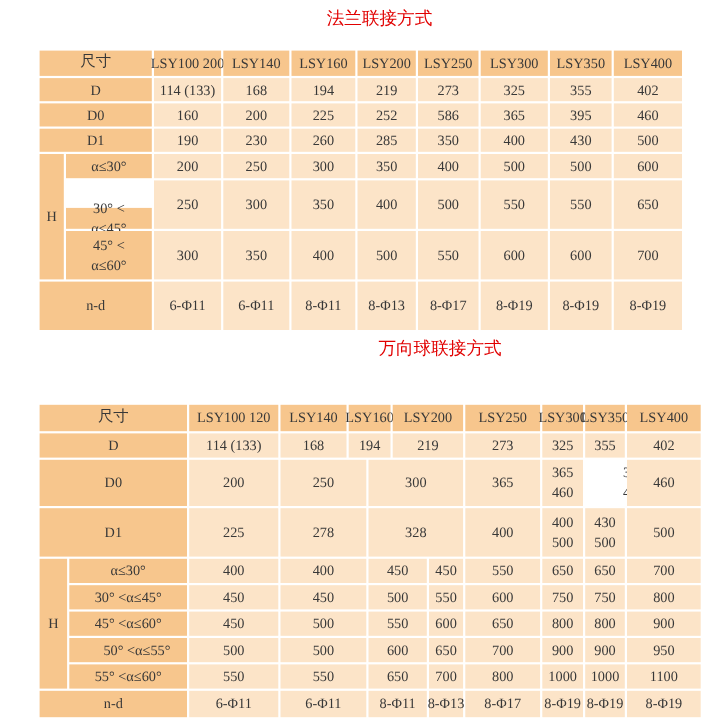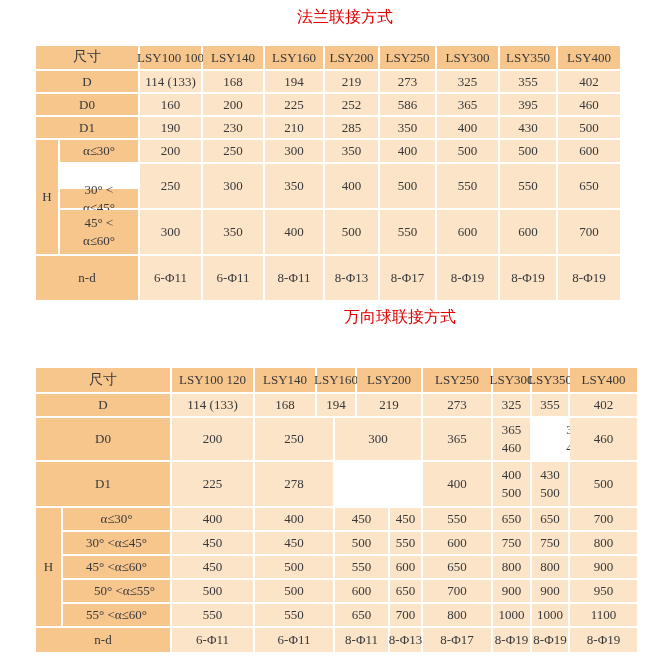--- a/index.html
+++ b/index.html
@@ -34,21 +34,21 @@
   .light{background:#fce4c8;}
   .hd{font-size:14px;}
 </style>
 </head>
 <body>
 
 <div class="page">
   <div class="title" id="title1">法兰联接方式</div>
   <div class="grid" id="table1">
       <div class="cell dark hd" style="grid-area: 1 / 1 / span 1 / span 2;">尺寸</div>
-      <div class="cell dark" style="grid-area: 1 / 3 / span 1 / span 1;">LSY100 100</div>
+      <div class="cell dark" style="grid-area: 1 / 3 / span 1 / span 1;">LSY100 200</div>
       <div class="cell dark" style="grid-area: 1 / 4 / span 1 / span 1;">LSY140</div>
       <div class="cell dark" style="grid-area: 1 / 5 / span 1 / span 1;">LSY160</div>
       <div class="cell dark" style="grid-area: 1 / 6 / span 1 / span 1;">LSY200</div>
       <div class="cell dark" style="grid-area: 1 / 7 / span 1 / span 1;">LSY250</div>
       <div class="cell dark" style="grid-area: 1 / 8 / span 1 / span 1;">LSY300</div>
       <div class="cell dark" style="grid-area: 1 / 9 / span 1 / span 1;">LSY350</div>
       <div class="cell dark" style="grid-area: 1 / 10 / span 1 / span 1;">LSY400</div>
       <div class="cell dark" style="grid-area: 2 / 1 / span 1 / span 2;">D</div>
       <div class="cell light" style="grid-area: 2 / 3 / span 1 / span 1;">114 (133)</div>
       <div class="cell light" style="grid-area: 2 / 4 / span 1 / span 1;">168</div>
@@ -63,21 +63,21 @@
       <div class="cell light" style="grid-area: 3 / 4 / span 1 / span 1;">200</div>
       <div class="cell light" style="grid-area: 3 / 5 / span 1 / span 1;">225</div>
       <div class="cell light" style="grid-area: 3 / 6 / span 1 / span 1;">252</div>
       <div class="cell light" style="grid-area: 3 / 7 / span 1 / span 1;">586</div>
       <div class="cell light" style="grid-area: 3 / 8 / span 1 / span 1;">365</div>
       <div class="cell light" style="grid-area: 3 / 9 / span 1 / span 1;">395</div>
       <div class="cell light" style="grid-area: 3 / 10 / span 1 / span 1;">460</div>
       <div class="cell dark" style="grid-area: 4 / 1 / span 1 / span 2;">D1</div>
       <div class="cell light" style="grid-area: 4 / 3 / span 1 / span 1;">190</div>
       <div class="cell light" style="grid-area: 4 / 4 / span 1 / span 1;">230</div>
-      <div class="cell light" style="grid-area: 4 / 5 / span 1 / span 1;">210</div>
+      <div class="cell light" style="grid-area: 4 / 5 / span 1 / span 1;">260</div>
       <div class="cell light" style="grid-area: 4 / 6 / span 1 / span 1;">285</div>
       <div class="cell light" style="grid-area: 4 / 7 / span 1 / span 1;">350</div>
       <div class="cell light" style="grid-area: 4 / 8 / span 1 / span 1;">400</div>
       <div class="cell light" style="grid-area: 4 / 9 / span 1 / span 1;">430</div>
       <div class="cell light" style="grid-area: 4 / 10 / span 1 / span 1;">500</div>
       <div class="cell dark" style="grid-area: 5 / 1 / span 3 / span 1;">H</div>
       <div class="cell dark" style="grid-area: 5 / 2 / span 1 / span 1;">α≤30°</div>
       <div class="cell light" style="grid-area: 5 / 3 / span 1 / span 1;">200</div>
       <div class="cell light" style="grid-area: 5 / 4 / span 1 / span 1;">250</div>
       <div class="cell light" style="grid-area: 5 / 5 / span 1 / span 1;">300</div>
@@ -142,20 +142,21 @@
       <div class="cell light" style="grid-area: 3 / 6 / span 1 / span 3;">300</div>
       <div class="cell light" style="grid-area: 3 / 9 / span 1 / span 1;">365</div>
       <div class="cell light" style="grid-area: 3 / 10 / span 1 / span 1;">365
 460</div>
       <div class="cell light" style="grid-area: 3 / 11 / span 1 / span 1; margin-left: 44px;">385
 460</div>
       <div class="cell light" style="grid-area: 3 / 12 / span 1 / span 1;">460</div>
       <div class="cell dark" style="grid-area: 4 / 1 / span 1 / span 2;">D1</div>
       <div class="cell light" style="grid-area: 4 / 3 / span 1 / span 1;">225</div>
       <div class="cell light" style="grid-area: 4 / 4 / span 1 / span 2;">278</div>
+      <div class="cell light" style="grid-area: 4 / 6 / span 1 / span 3;">328</div>
       <div class="cell light" style="grid-area: 4 / 9 / span 1 / span 1;">400</div>
       <div class="cell light" style="grid-area: 4 / 10 / span 1 / span 1;">400
 500</div>
       <div class="cell light" style="grid-area: 4 / 11 / span 1 / span 1;">430
 500</div>
       <div class="cell light" style="grid-area: 4 / 12 / span 1 / span 1;">500</div>
       <div class="cell dark" style="grid-area: 5 / 1 / span 5 / span 1;">H</div>
       <div class="cell dark" style="grid-area: 5 / 2 / span 1 / span 1;">α≤30°</div>
       <div class="cell light" style="grid-area: 5 / 3 / span 1 / span 1;">400</div>
       <div class="cell light" style="grid-area: 5 / 4 / span 1 / span 2;">400</div>

